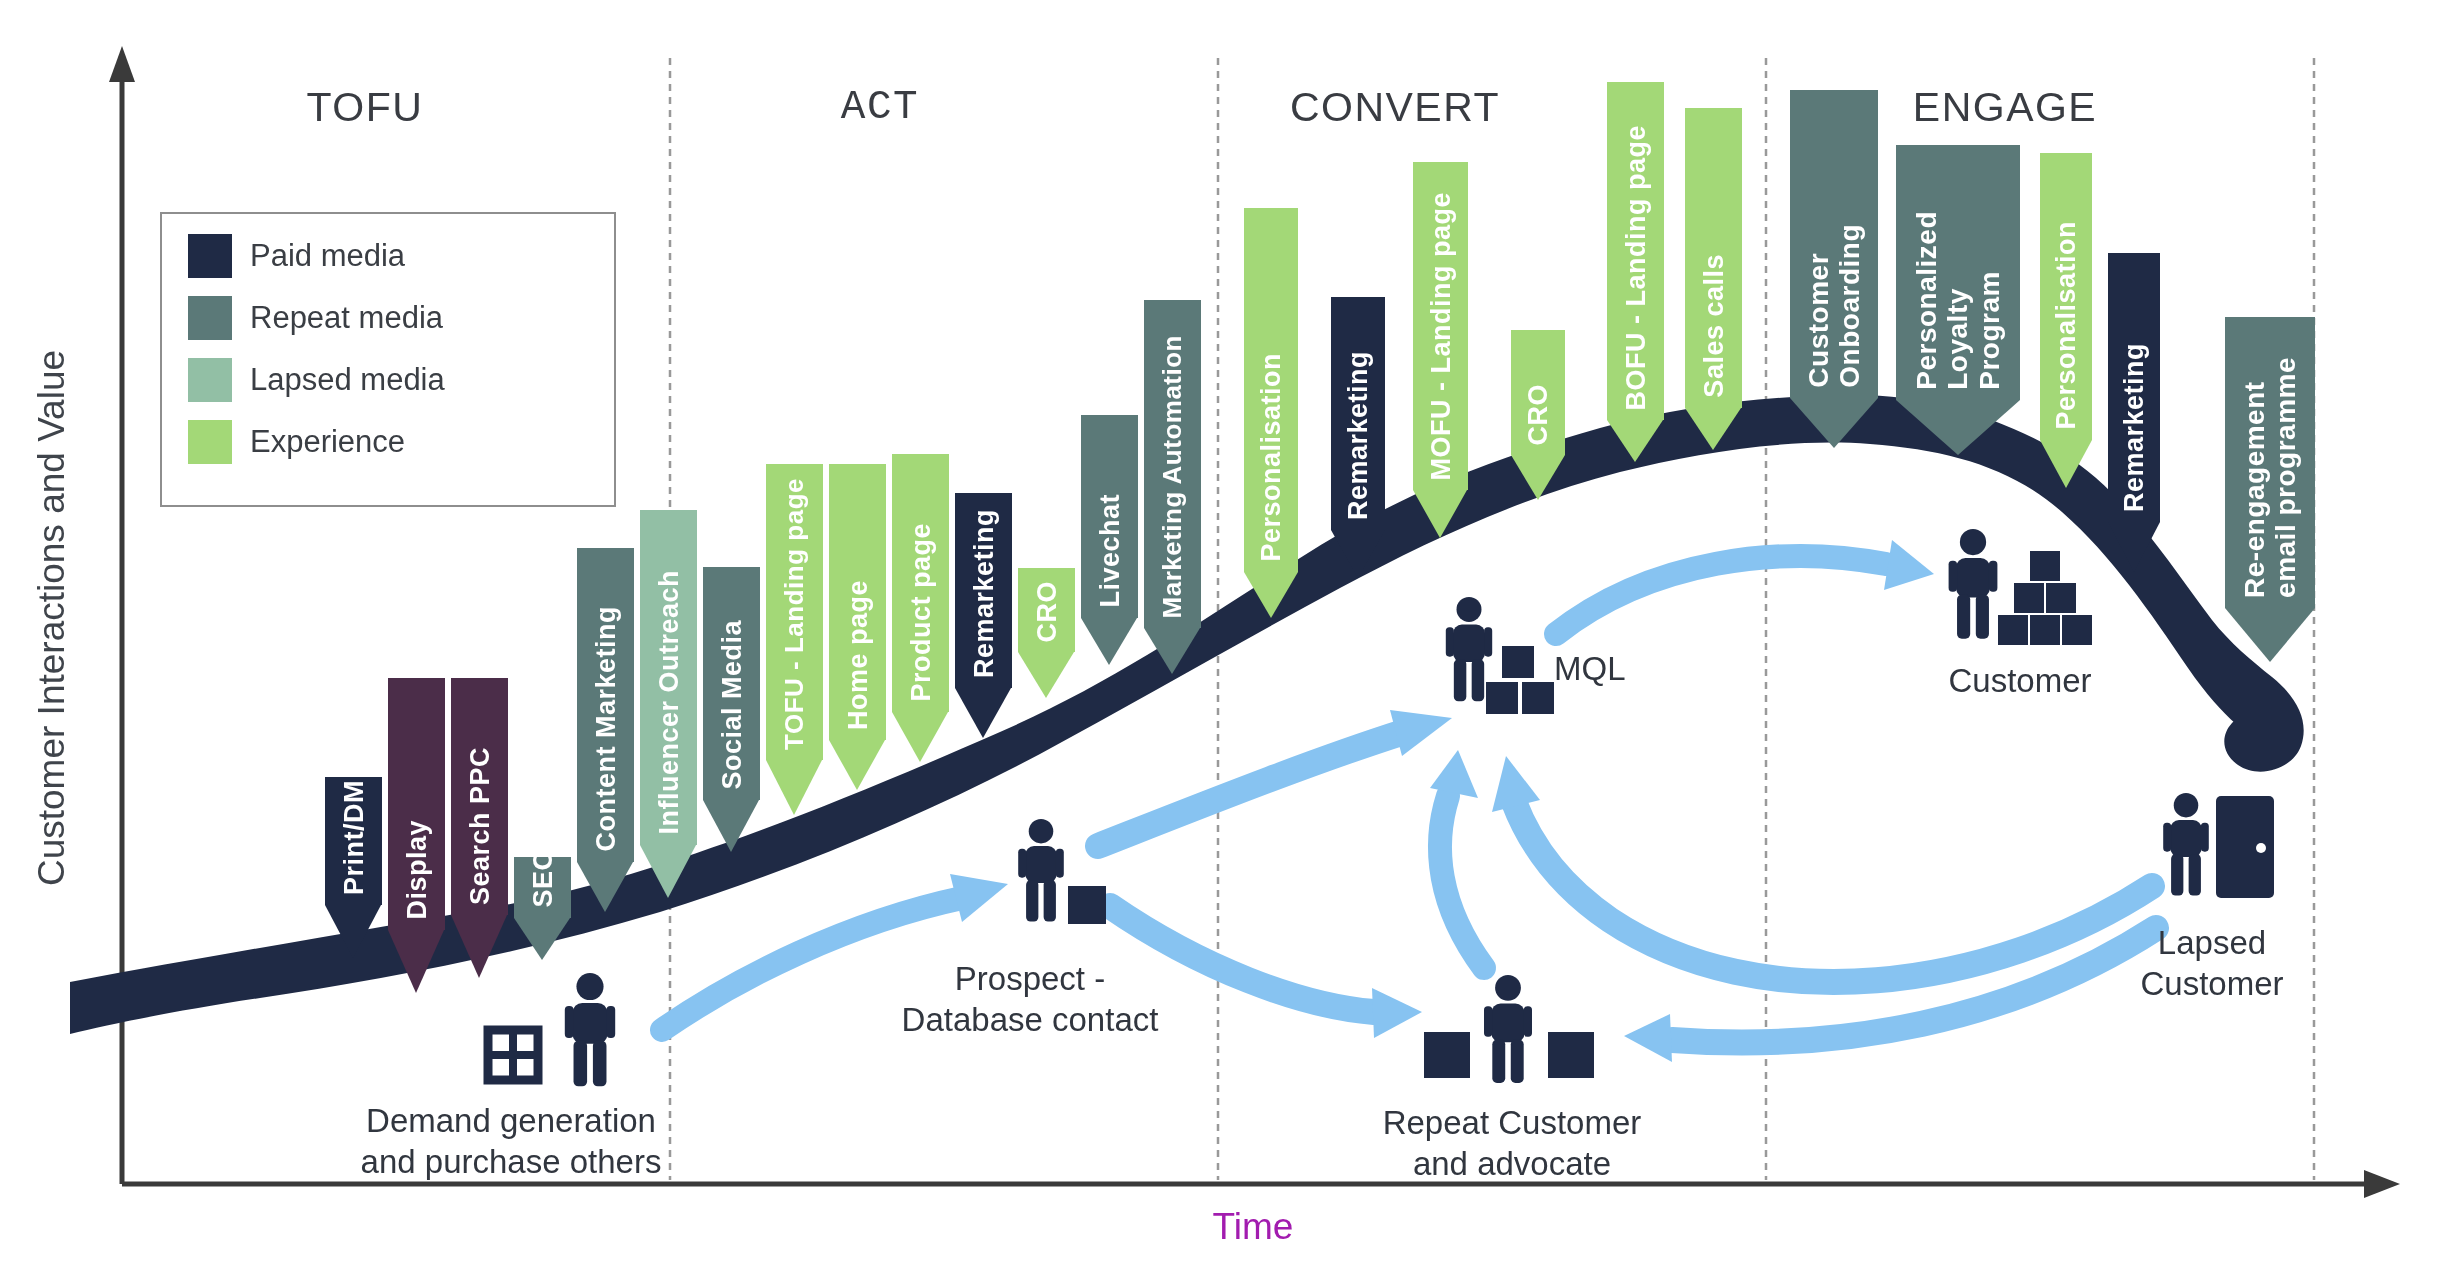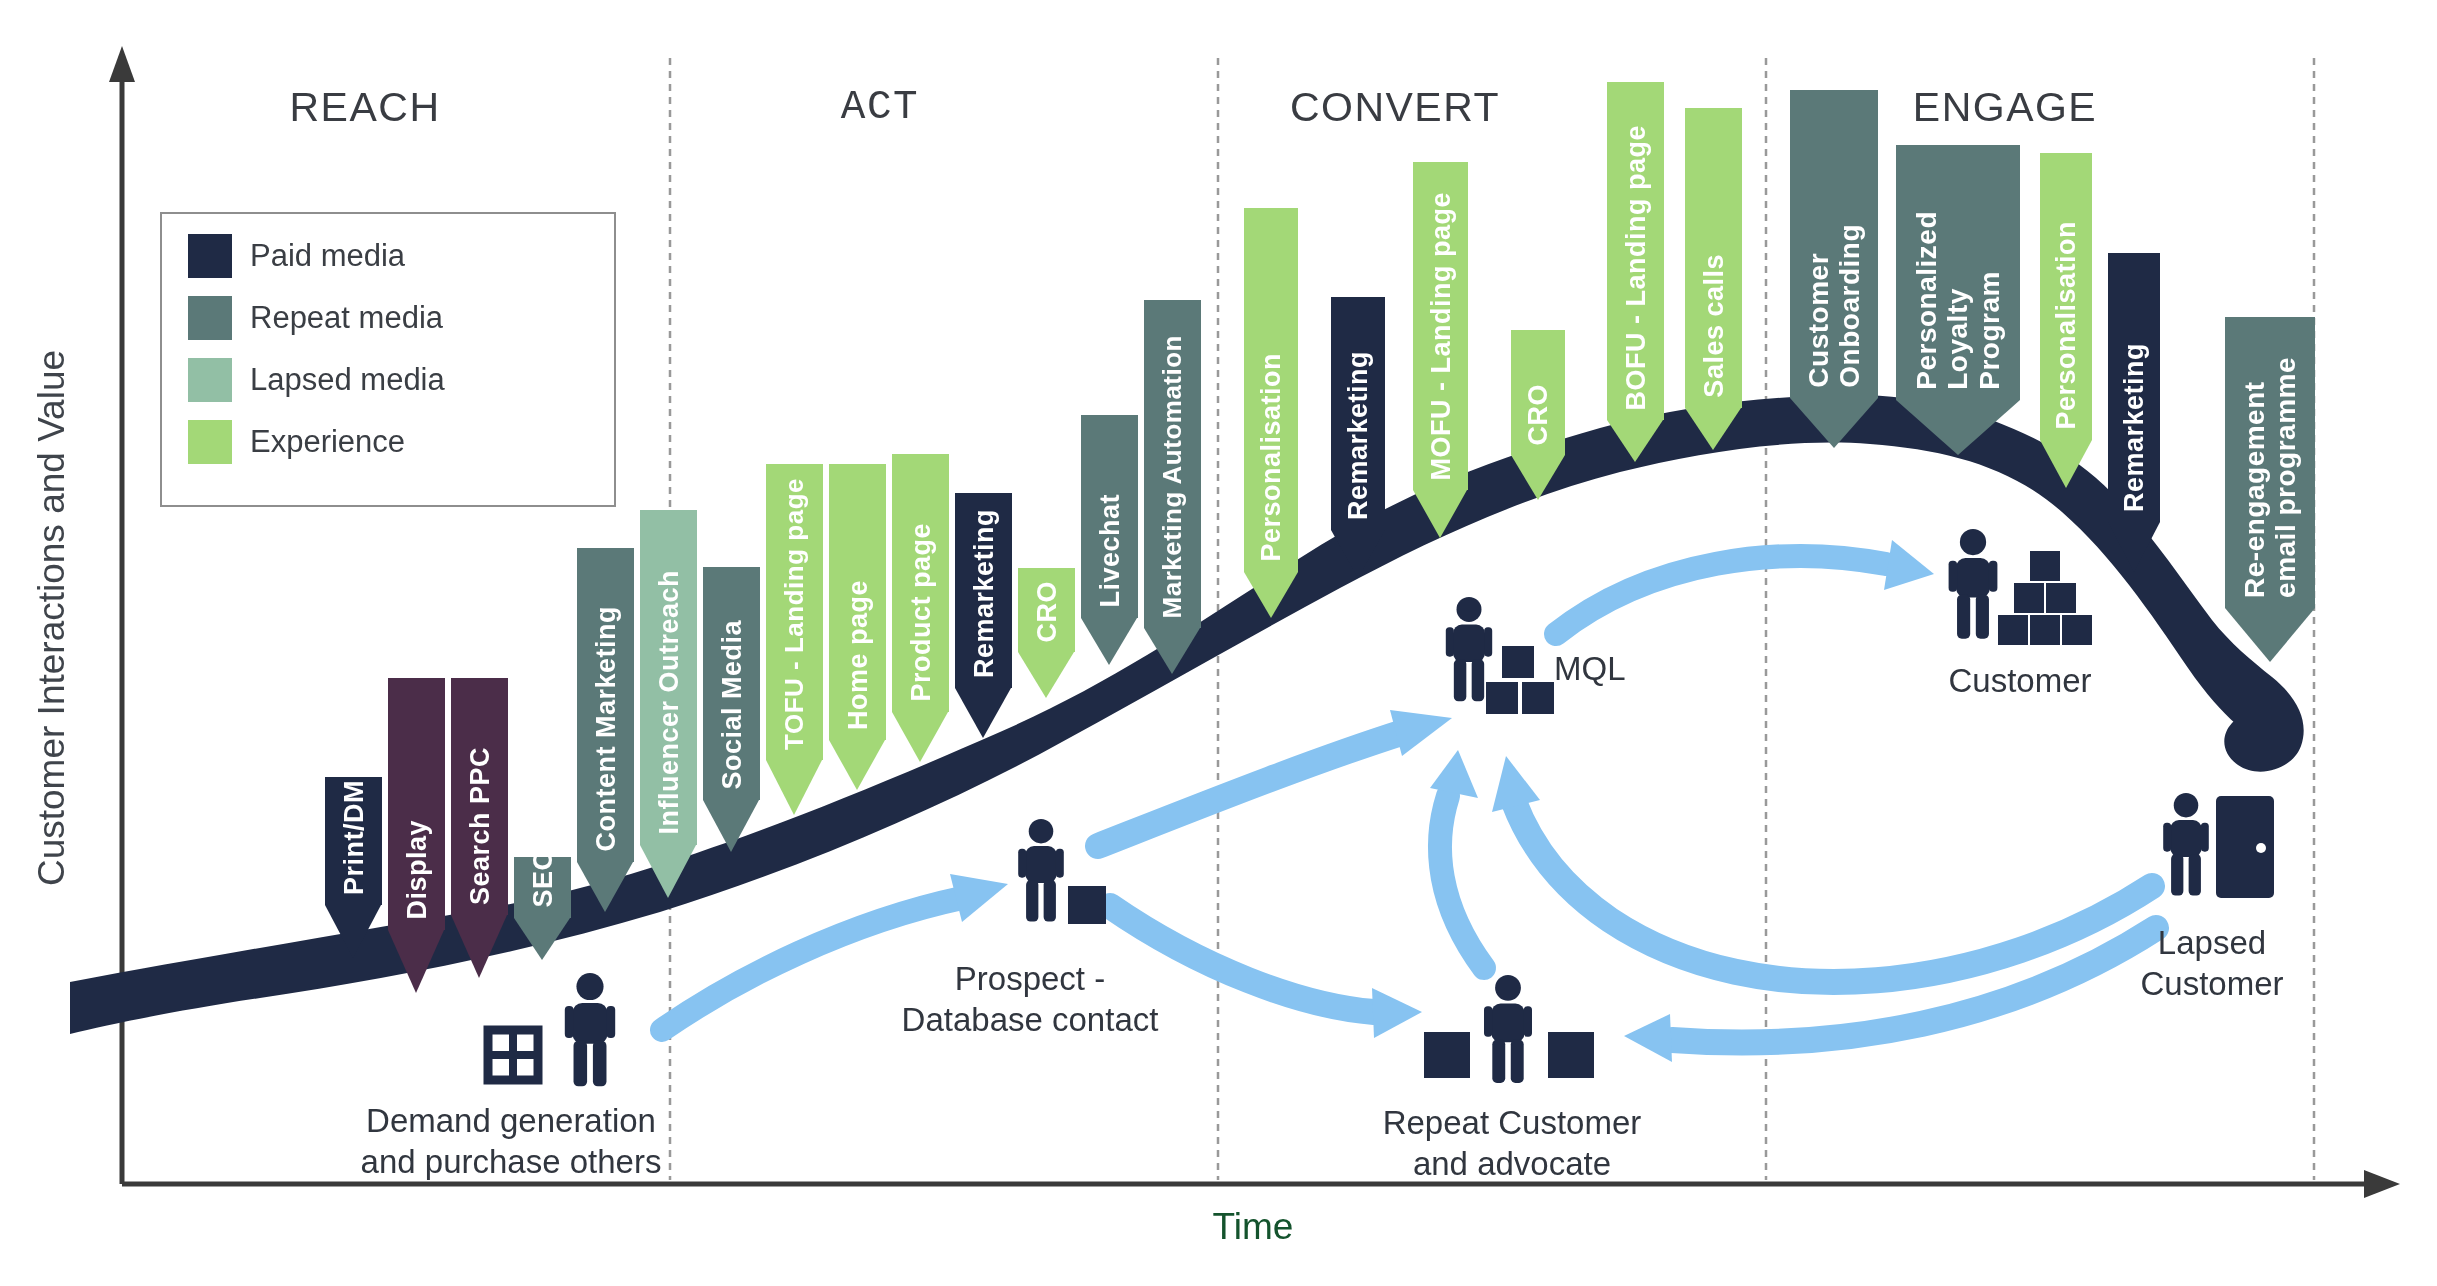--- a/index.html
+++ b/index.html
@@ -18,21 +18,21 @@
   #legend{position:absolute;z-index:4;border:2px solid #8e8e8e;background:#fff;}
   .legend-item{position:absolute;left:26px;display:flex;align-items:center;}
   .legend-swatch{width:44px;height:44px;margin-right:18px;flex:0 0 auto;}
   .legend-label{font-size:31px;color:#3a3e44;white-space:nowrap;}
   .diagram-label{position:absolute;z-index:4;transform:translateX(-50%);text-align:center;
       font-size:33px;line-height:1.25;color:#31363f;white-space:pre-line;}
   .diagram-label.left-align{transform:none;text-align:left;}
   .actor-icon{position:absolute;z-index:4;}
   #y-axis-label{position:absolute;z-index:4;transform:translate(-50%,-50%) rotate(-90deg);
       font-size:37px;color:#3f444b;white-space:nowrap;}
-  #x-axis-label{position:absolute;z-index:4;transform:translateX(-50%);font-size:37px;color:#14532d;}
+  #x-axis-label{position:absolute;z-index:4;transform:translateX(-50%);font-size:37px;color:#a21caf;}
   #arrow-layer{z-index:3;}
 </style>
 </head>
 <body>
 
 <div id="canvas">
 
   <svg id="base-layer" class="layer" width="2437" height="1286">
     <g id="dashed-group">
         <line x1="670" y1="58" x2="670" y2="1180" stroke="#999999" stroke-width="2.5" stroke-dasharray="7 6"></line>
@@ -217,21 +217,21 @@
       <polygon points="1458,750 1478,798 1430,788" fill="#87c3f1"></polygon>
       <path d="M 2152 886 C 1990 992 1760 1020 1610 920 C 1560 886 1530 844 1514 802" stroke="#87c3f1" stroke-width="26" fill="none" stroke-linecap="round"></path>
       <polygon points="1506,756 1540,800 1492,812" fill="#87c3f1"></polygon>
       <path d="M 2156 928 C 2010 1022 1840 1052 1672 1040" stroke="#87c3f1" stroke-width="26" fill="none" stroke-linecap="round"></path>
       <polygon points="1624,1036 1672,1062 1670,1014" fill="#87c3f1"></polygon>
       <path d="M 1556 634 C 1650 560 1780 544 1886 564" stroke="#87c3f1" stroke-width="24" fill="none" stroke-linecap="round"></path>
       <polygon points="1934,574 1884,590 1892,540" fill="#87c3f1"></polygon>
     </svg>
 
   <div id="sections-root">
-      <div class="section-title" style="left: 365px;">REACH</div>
+      <div class="section-title" style="left: 365px;">TOFU</div>
       <div class="section-title" style="left: 880px; font-family: Liberation Mono, monospace;">ACT</div>
       <div class="section-title" style="left: 1395px; text-align: center;">CONVERT</div>
       <div class="section-title" style="left: 2005px;">ENGAGE</div>
     </div>
 
   <div id="legend" style="left: 160px; top: 212px; width: 452px; height: 291px;">
       <div class="legend-item" style="top: 20px;">
         <div class="legend-swatch" style="background: rgb(31, 42, 69);"></div>
         <div class="legend-label">Paid media</div>
       </div>

